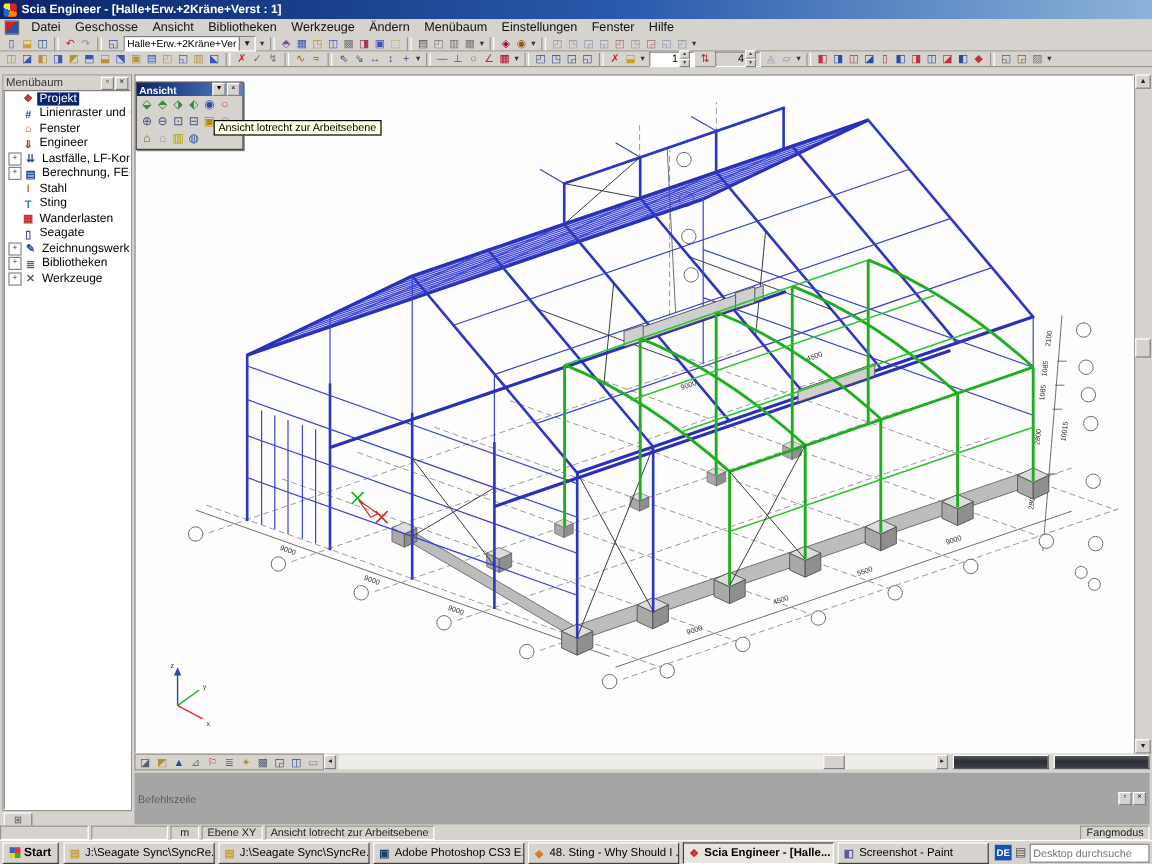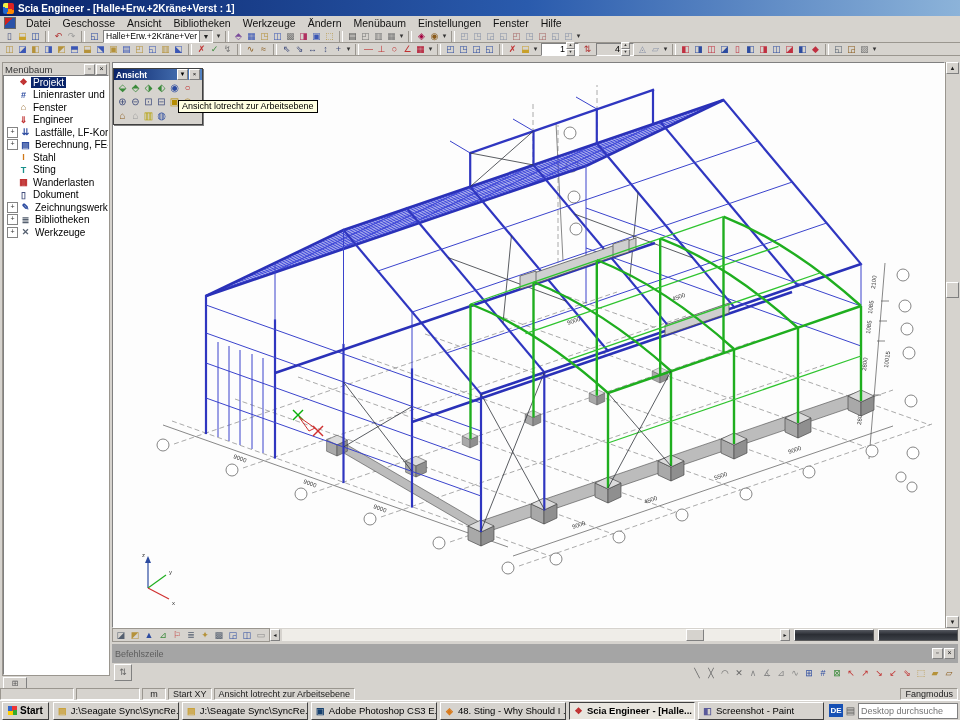--- a/index.html
+++ b/index.html
@@ -80,21 +80,21 @@
   .minitb .tbi{width:14px;}
   .htrack{flex:1;height:12px;background:#efede8;position:relative;margin-left:2px;}
   .hthumb{position:absolute;left:404px;top:0;width:18px;height:12px;background:#d6d3ce;
     border:1px solid;border-color:#fff #808080 #808080 #fff;box-sizing:border-box;}
   .darkbox{width:80px;height:12px;margin-left:4px;
     background:linear-gradient(180deg,#55585f,#2b2e34 45%,#3c4047);
     border:1px solid;border-color:#fff #5a5a5a #5a5a5a #fff;box-sizing:border-box;}
   
   .cmdpanel{left:112px;top:644px;width:846px;height:44px;background:#d6d3ce;}
   .cmdhead{height:11px;background:#a5a5a5;display:flex;align-items:flex-end;
-    font-size:9px;color:#5e5e5e;padding:4px 3px;}
+    font-size:9px;color:#5e5e5e;padding:16px 3px;}
   .cmdhead .grow{flex:1;}
   .cmdbody{height:19px;display:flex;align-items:center;padding:0 2px;}
   .cmdbody .lbtn{width:16px;height:15px;background:#d6d3ce;border:1px solid;
     border-color:#fff #808080 #808080 #fff;font-size:9px;line-height:14px;text-align:center;color:#666;}
   .cmdbody .grow{flex:1;}
   .snaprow{display:flex;align-items:center;}
   .snaprow .tbi{width:14px;}
   .cmdinput{display:block;width:842px;height:12px;margin-left:2px;border:1px solid;
     border-color:#808080 #fff #fff #808080;font-size:9px;padding:0 2px;
     font-family:"Liberation Sans",sans-serif;background:#fff;box-sizing:border-box;}
@@ -401,21 +401,21 @@
 
       <div class="tree-row">
         <span class="expand"></span>
         <span class="ticon" style="color: rgb(192, 48, 48);">▦</span>
         <span class="tlabel">Wanderlasten</span>
       </div>
 
       <div class="tree-row">
         <span class="expand"></span>
         <span class="ticon" style="color: rgb(68, 80, 126);">▯</span>
-        <span class="tlabel">Dokument</span>
+        <span class="tlabel">Seagate</span>
       </div>
 
       <div class="tree-row">
         <span class="expand">+</span>
         <span class="ticon" style="color: rgb(44, 75, 160);">✎</span>
         <span class="tlabel">Zeichnungswerkzeuge</span>
       </div>
 
       <div class="tree-row">
         <span class="expand">+</span>
@@ -758,21 +758,21 @@
         <span class="tbi" style="color: rgb(181, 146, 58);">▰</span>
         <span class="tbi" style="color: rgb(138, 90, 26);">▱</span>
       </span>
   </div>
 </div>
 
 <div class="abs statusbar">
   <span class="scell" style="width:74px;"></span>
   <span class="scell" style="width:64px;"></span>
   <span class="scell" style="width:24px;text-align:center;">m</span>
-  <span class="scell">Start XY</span>
+  <span class="scell">Ebene XY</span>
   <span class="scell">Ansicht lotrecht zur Arbeitsebene</span>
   <span class="sfill"></span>
   <span class="scell">Fangmodus</span>
 </div>
 
 <div class="abs taskbar">
   <div class="startbtn">
     <span class="flag"></span>
     <span>Start</span>
   </div>

